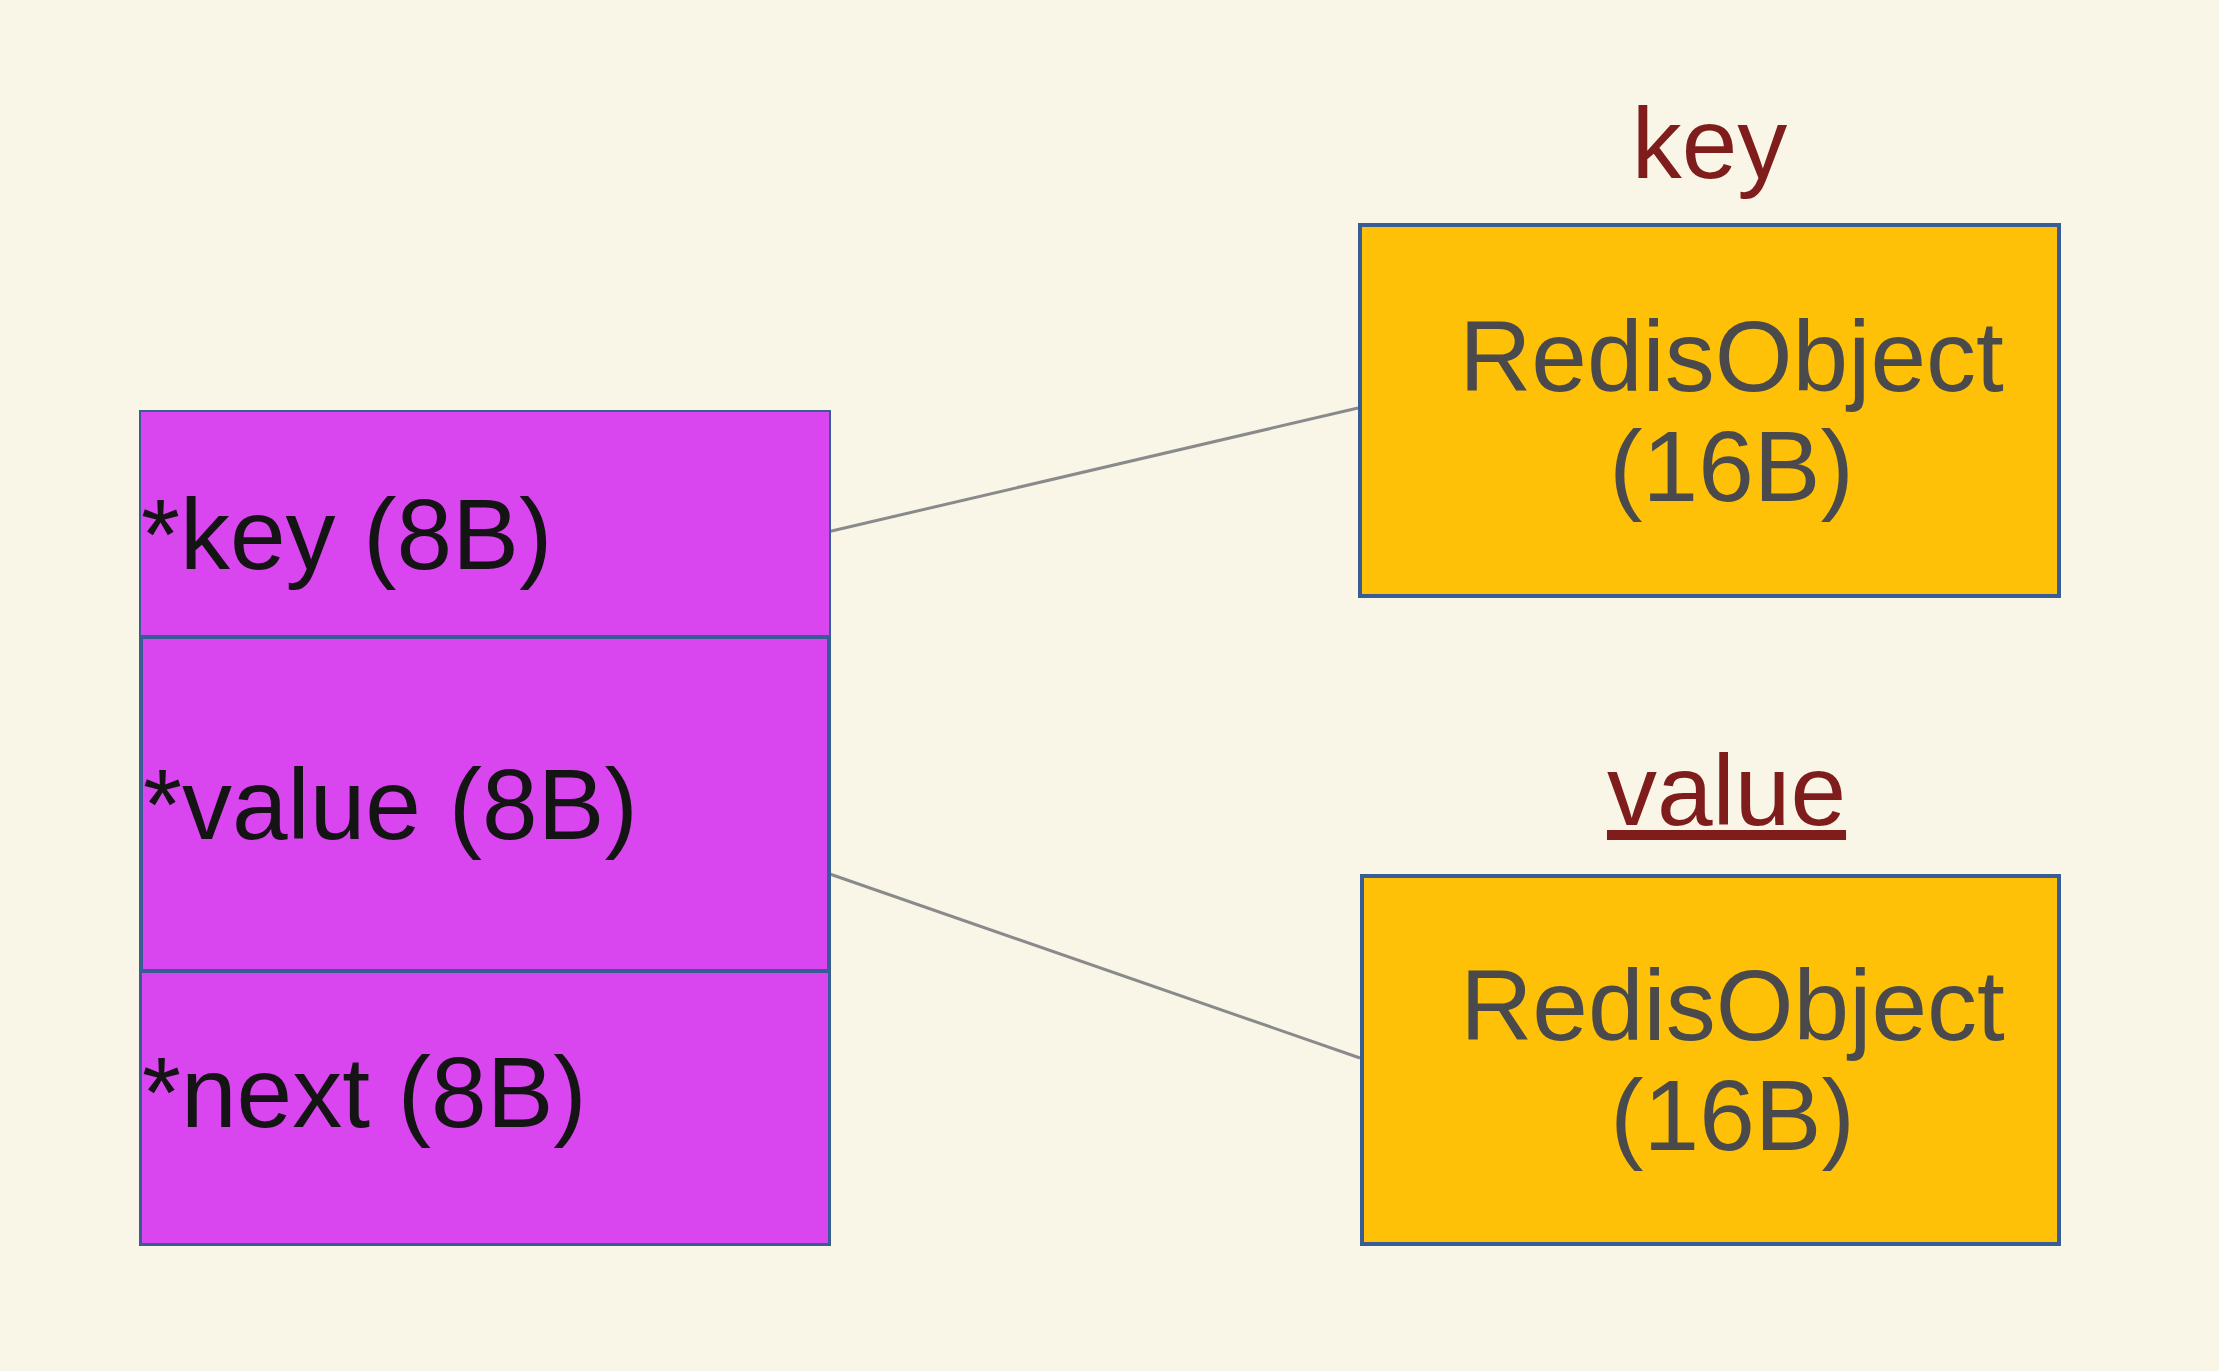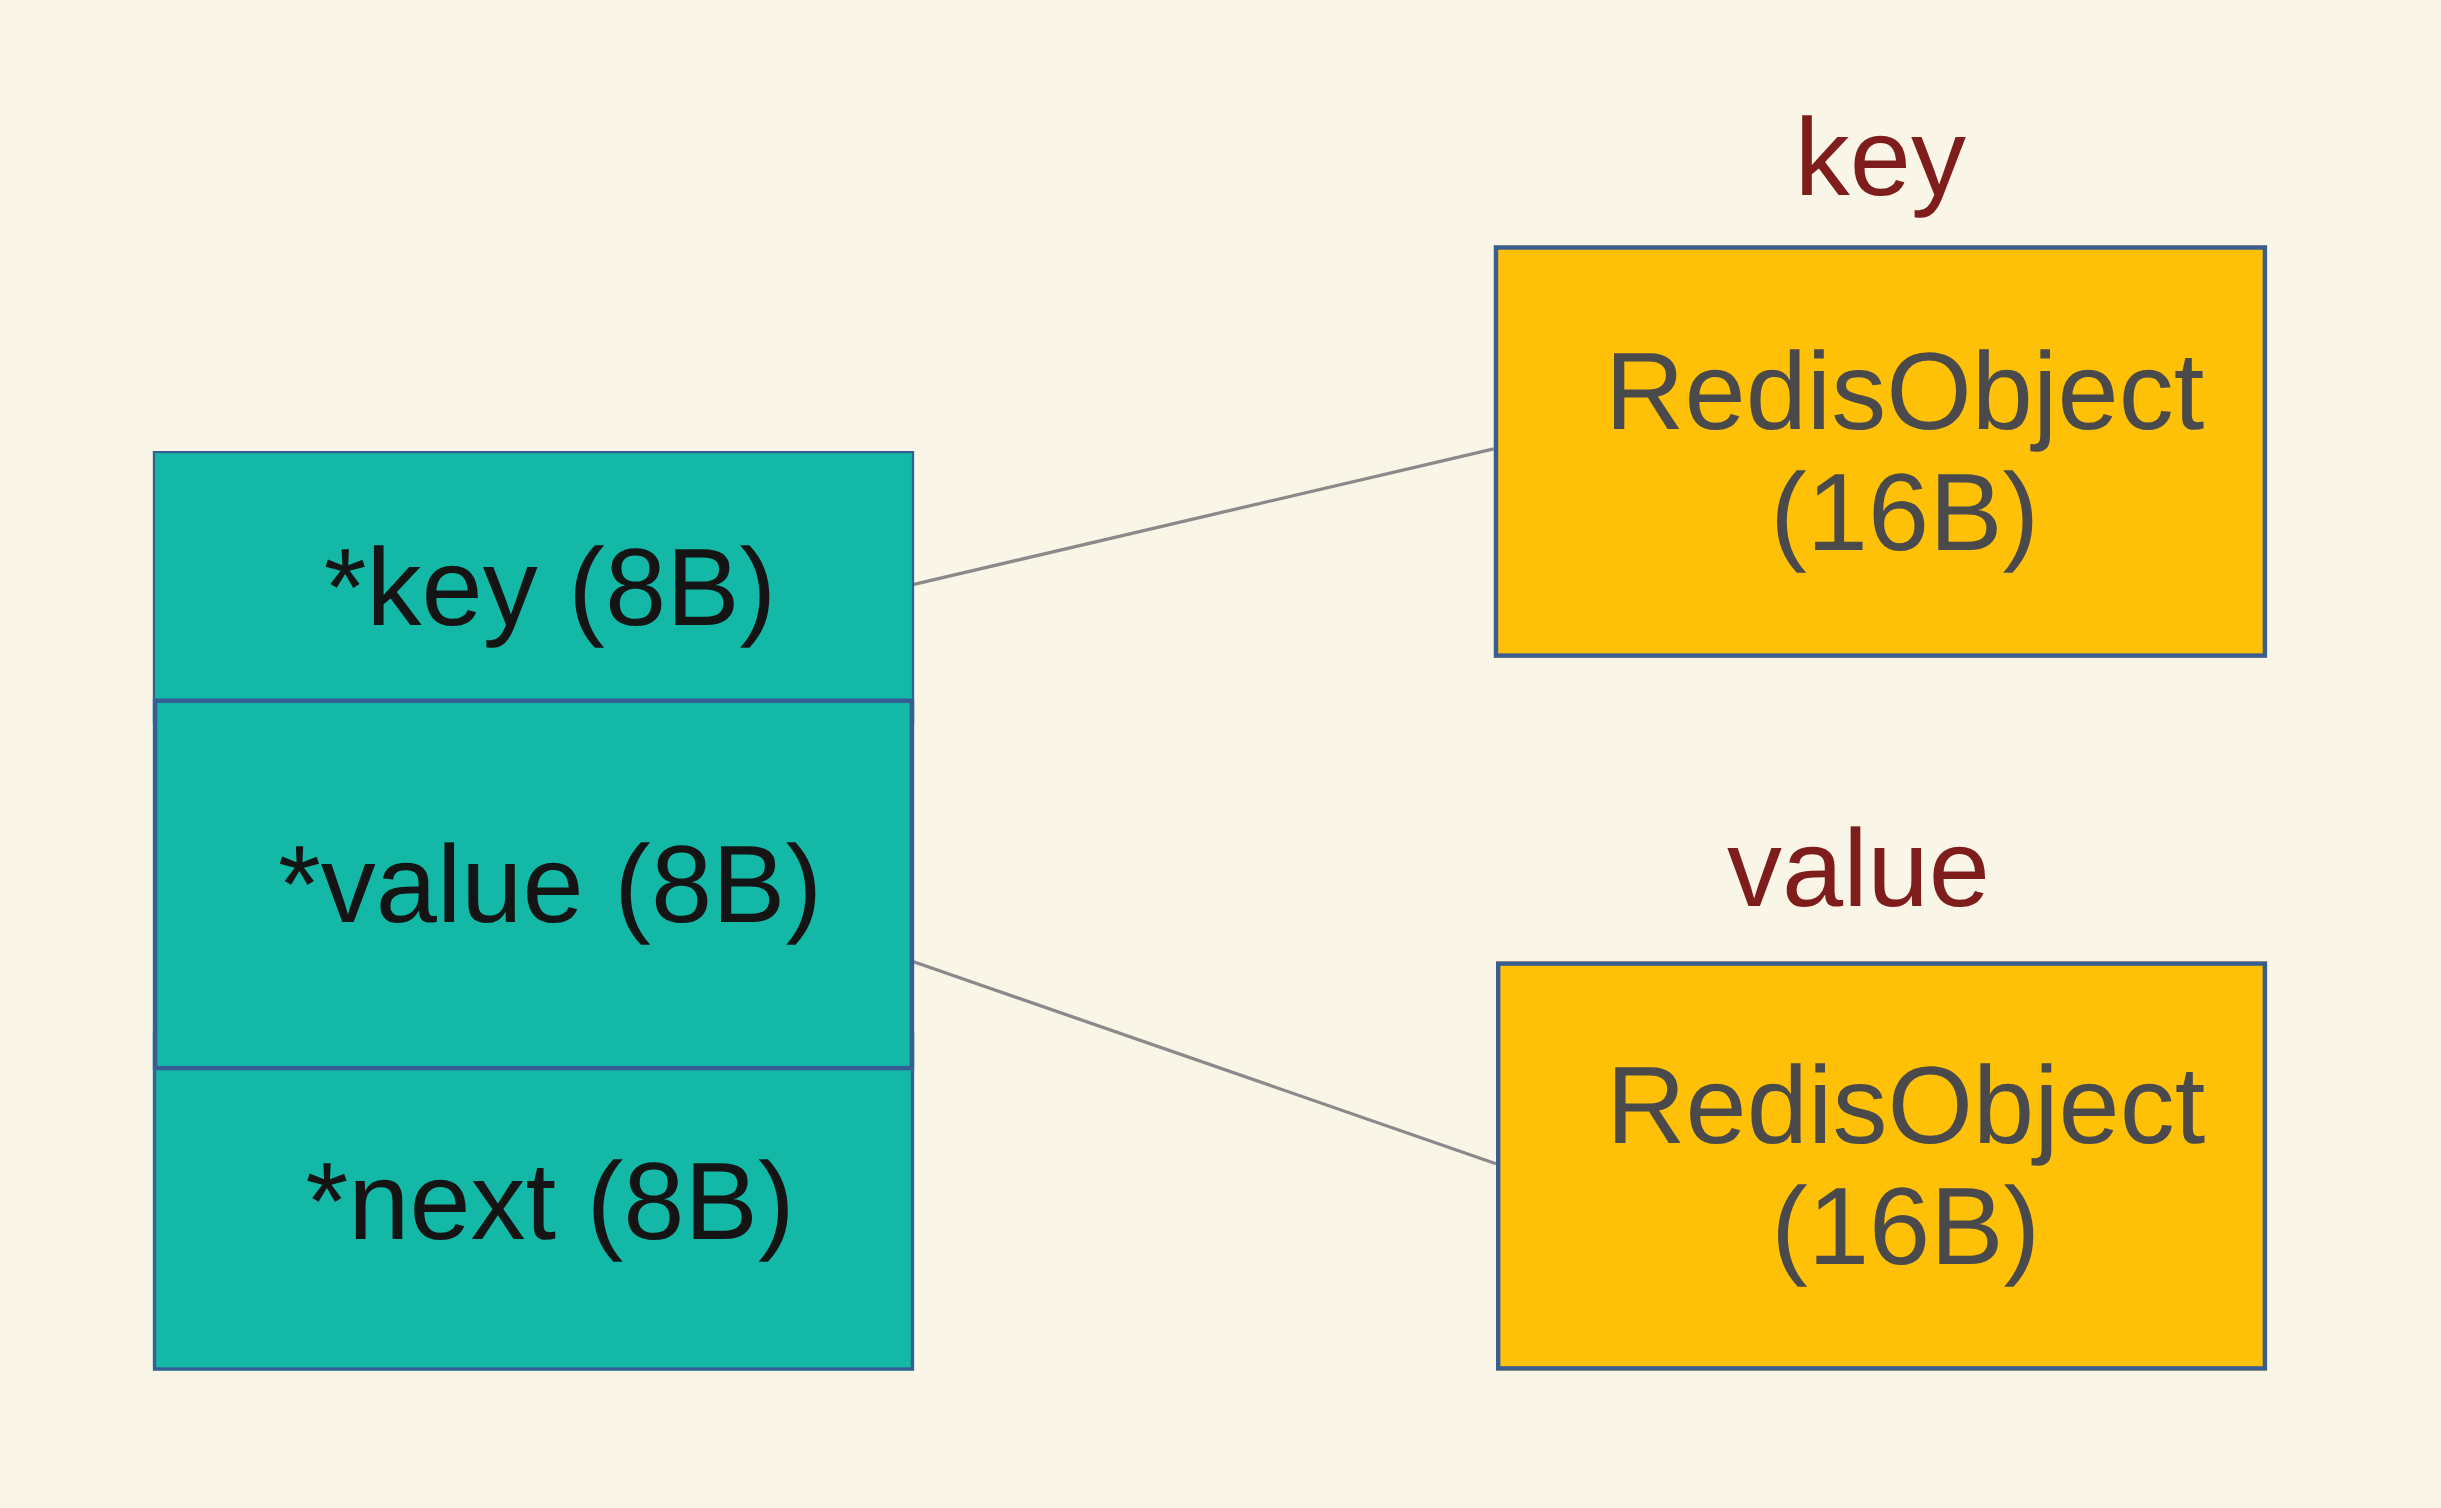--- a/index.html
+++ b/index.html
@@ -25,30 +25,29 @@
     height: 1371px;
     pointer-events: none;
   }
 
   
   .mem-row {
     position: absolute;
     left: 139px;
     width: 692px;
     box-sizing: border-box;
-    background: #14b8a6;
+    background: #d946ef;
     border: 3px solid #385C94;
     display: flex;
     align-items: center;
-    justify-content: center;
+    justify-content: flex-start;
     font-size: 100px;
     line-height: 1;
     letter-spacing: 0px;
     white-space: nowrap;
-    padding-left: 30px;
   }
   .mem-row.row-key   { top: 410px; height: 248px; border-width: 2px; z-index: 1; }
   .mem-row.row-value { top: 635px; height: 338px; border-width: 4px; z-index: 3; }
   .mem-row.row-next  { top: 938px; height: 308px; border-width: 3px; z-index: 2; }
 
   
   .obj-box {
     position: absolute;
     box-sizing: border-box;
     background: #FFC107;
@@ -71,21 +70,21 @@
   
   .obj-label {
     position: absolute;
     text-align: center;
     font-size: 100px;
     line-height: 1;
     color: #7f1d1d;
     z-index: 4;
   }
   .obj-label.label-key   { left: 1358px; top: 93px;  width: 703px; }
-  .obj-label.label-value { left: 1339px; top: 740px; width: 701px; }
+  .obj-label.label-value { left: 1376px; top: 740px; width: 701px; text-decoration: underline; }
 </style>
 </head>
 <body>
 
 <svg class="connector-layer" viewBox="0 0 2219 1371" xmlns="http://www.w3.org/2000/svg">
   <line x1="823" y1="533" x2="1358" y2="408" stroke="#8A8A8A" stroke-width="3"></line>
   <line x1="824" y1="872" x2="1360" y2="1058" stroke="#8A8A8A" stroke-width="3"></line>
 </svg>
 
 <div class="mem-row row-key">

